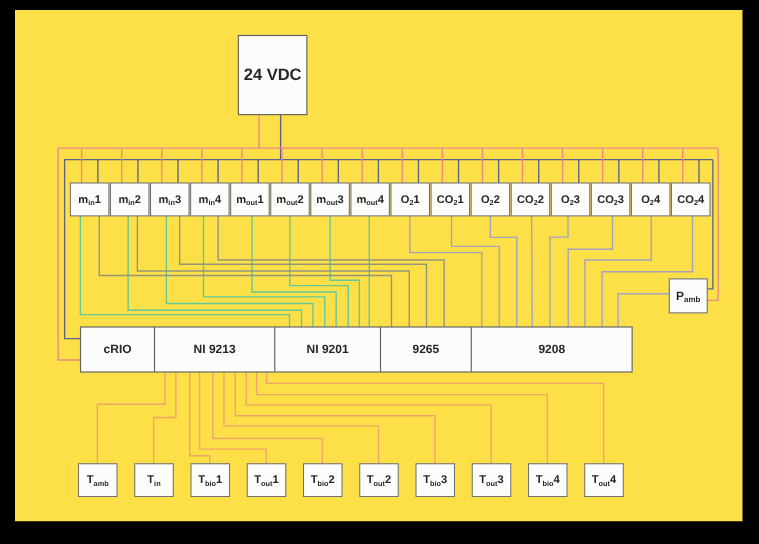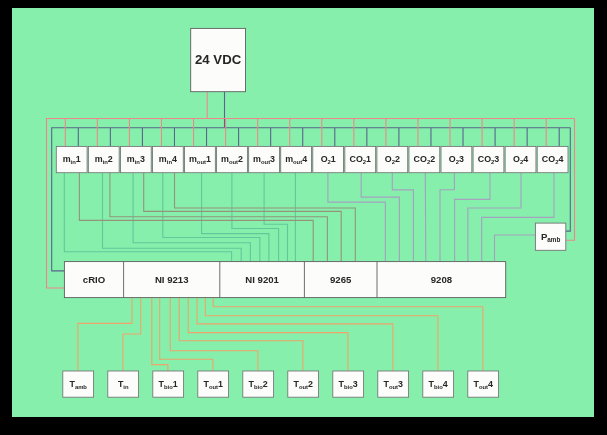--- a/index.html
+++ b/index.html
@@ -1,21 +1,21 @@
 <!DOCTYPE html>
 <html><head>
 <meta charset="utf-8">
 <title>Instrumentation wiring diagram</title>
 <style>
   html,body{margin:0;padding:0;background:#000;}
   body{width:607px;height:435px;overflow:hidden;
        font-family:"Liberation Sans",sans-serif;}
   #frame{position:absolute;left:0;top:0;width:607px;height:435px;background:#000;}
   #sheet{position:absolute;left:12px;top:8px;width:582px;height:409px;
-         background:#86efac;
+         background:#fde047;
          box-shadow:0 0 3px 1px rgba(0,0,0,0.35);}
   #diagram{position:absolute;left:-12px;top:-8px;transform:translateZ(0);}
   #diagram text{font-family:"Liberation Sans",sans-serif;fill:#262626;
        text-anchor:middle;dominant-baseline:middle;font-weight:bold;
        -webkit-font-smoothing:antialiased;}
   .wire{fill:none;stroke-linecap:butt;stroke-linejoin:miter;stroke-width:1.1;}
   .boxrect{fill:#FCFCFB;}
 </style>
 </head>
 <body>

